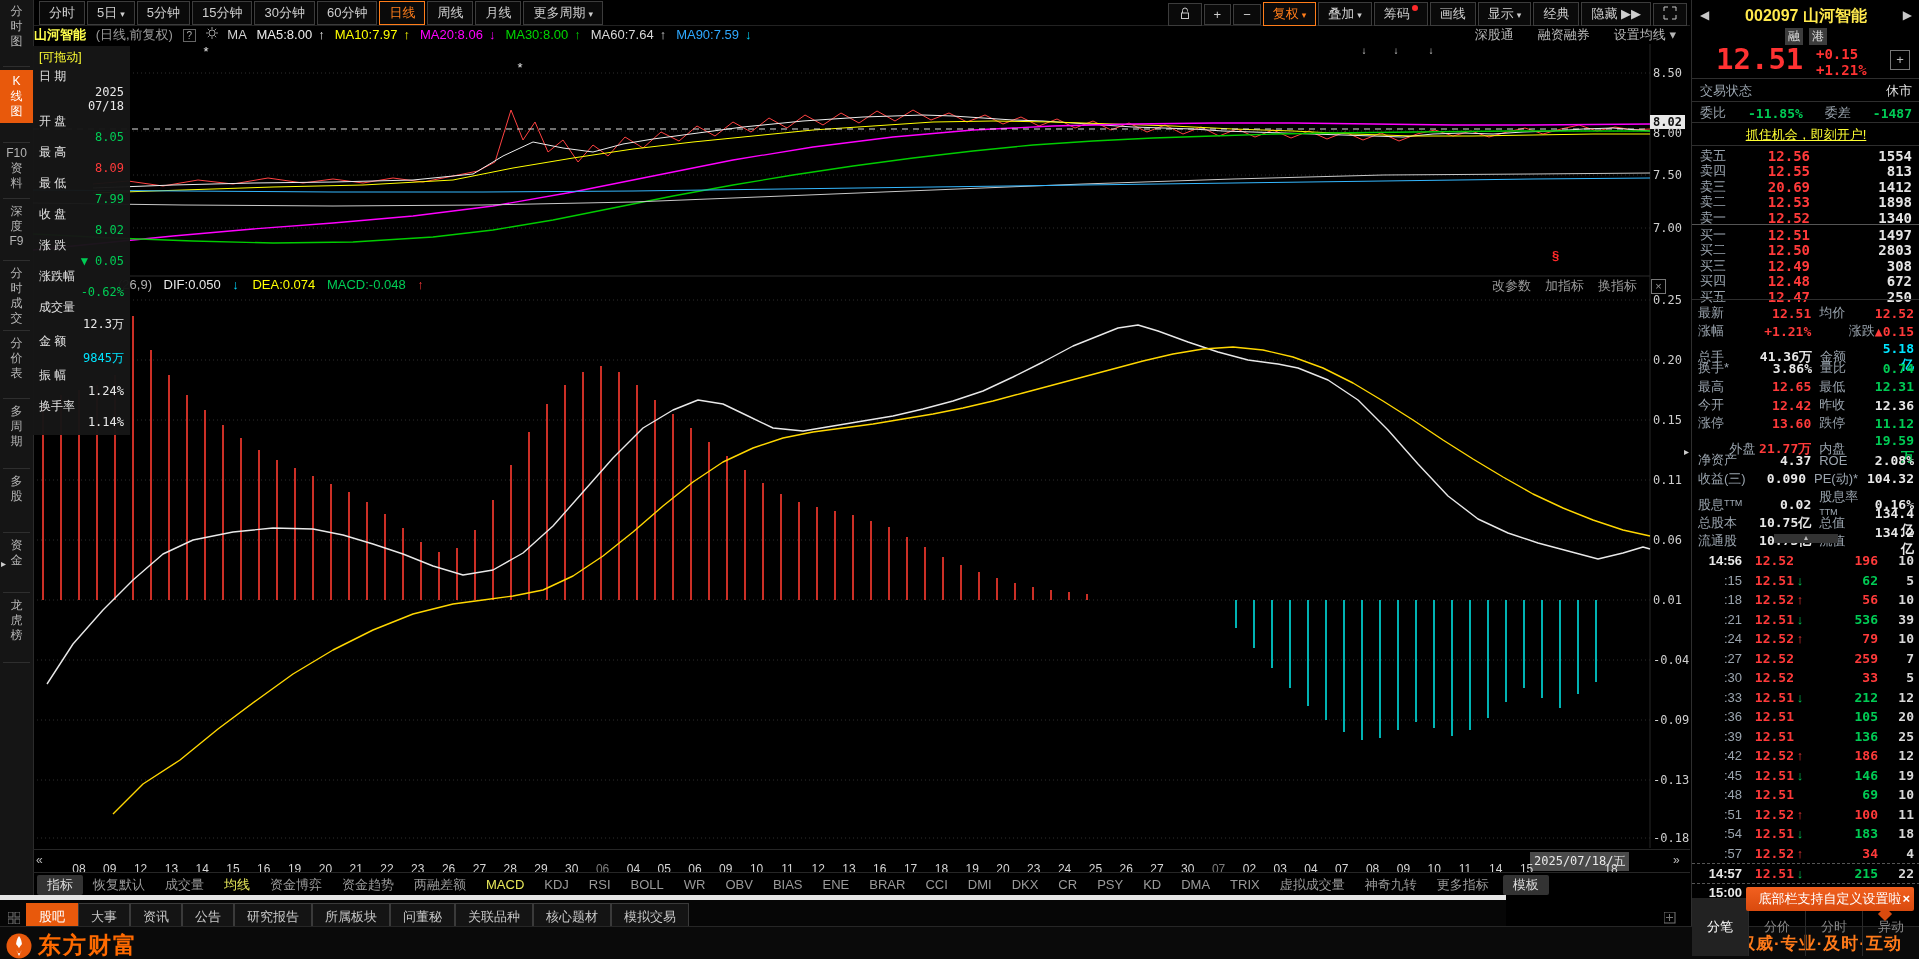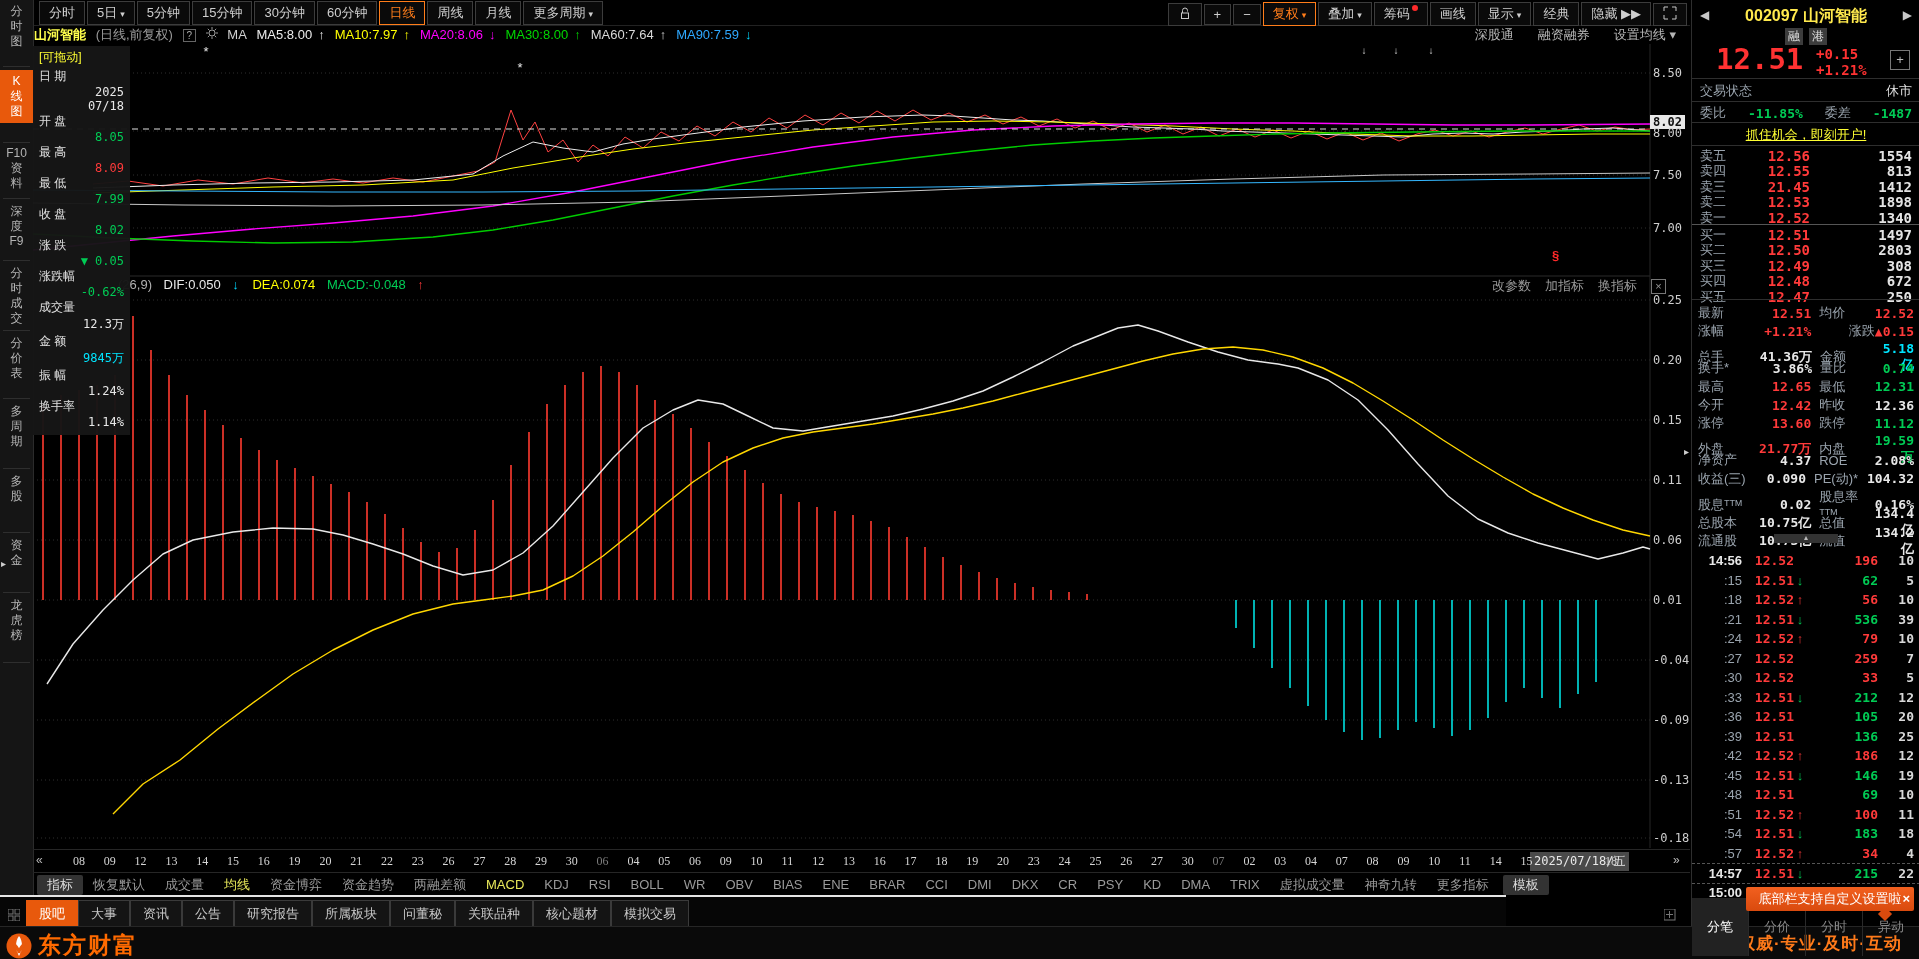--- a/index.html
+++ b/index.html
@@ -33,28 +33,28 @@
   #macd-controls{position:absolute;left:1478px;top:277px;font-size:13px;color:#9a9a9a;z-index:2;}
   #macd-controls span{margin-left:14px;cursor:pointer;}
   .xbox{display:inline-block;border:1px solid #777;color:#999;width:13px;height:13px;line-height:12px;text-align:center;font-size:11px;vertical-align:middle;}
   
   #tooltip{position:absolute;left:33px;top:46px;width:97px;background:rgba(22,22,22,.97);z-index:5;padding:3px 6px 6px 6px;box-sizing:border-box;font-size:12px;}
   #tooltip .tt-title{color:#ffff33;text-align:left;margin-bottom:2px;}
   #tooltip .tt-l{color:#e0e0e0;display:flex;justify-content:space-between;}
   #tooltip .tt-v{text-align:right;font-family:"DejaVu Sans Mono",monospace;}
   
   #xaxis{position:absolute;left:33px;top:849px;width:1657px;height:23px;border-top:1px solid #262626;color:#d6d6d6;font-size:12px;}
-  .xdate{position:absolute;top:4px;transform:translateX(-50%);font-family:Liberation Serif, serif;}
+  .xdate{position:absolute;top:12px;transform:translateX(-50%);font-family:Liberation Sans, sans-serif;}
   .xdate.muted{color:#7d7d7d;}
   #xcur{position:absolute;left:1497px;top:2px;background:#4a4a4a;color:#e8e8e8;padding:1px 4px;font-family:"DejaVu Sans Mono",monospace;}
   #indbar{position:absolute;left:33px;top:872px;width:1657px;height:23px;border-top:1px solid #262626;display:flex;align-items:center;font-size:13px;color:#9a9a9a;}
   #indbar .ind{padding:1px 10px;cursor:pointer;white-space:nowrap;}
   #indbar .ind.hl{color:#e8e85a;}
   #indbar .ind.box{background:#333;color:#ddd;margin-left:4px;border-radius:2px;}
-  #nav{position:absolute;left:0;top:895px;width:1506px;height:31px;background:#060606;border-top:2px solid #e5e5e5;}
+  #nav{position:absolute;left:0;top:895px;width:1506px;height:31px;background:#060606;border-top:5px solid #e5e5e5;}
   .nav-tab{position:relative;display:inline-block;margin-top:3px;padding:4px 12px;border:1px solid #3a3a3a;border-bottom:none;color:#c8c8c8;font-size:13px;cursor:pointer;background:#141414;}
   .nav-tab.active{background:#e8590c;border-color:#e8590c;color:#fff;}
   #footer{position:absolute;left:0;top:926px;width:1919px;height:33px;background:#0a0a0a;border-top:1px solid #262626;}
   #logo{position:absolute;left:6px;top:3px;display:flex;align-items:center;}
   #logo-text{color:#ff6a00;font-size:23px;font-weight:900;letter-spacing:2px;margin-left:6px;}
   #slogan{position:absolute;left:1738px;top:5px;color:#ff7a1a;font-size:17px;font-weight:bold;letter-spacing:1px;}
   
   #panel{position:absolute;left:1691px;top:0;width:228px;height:926px;background:#000;border-left:1px solid #2e2e2e;font-size:13px;}
   #p-title{position:absolute;left:0;top:6px;width:228px;text-align:center;color:#ffe94d;font-size:16px;font-weight:bold;}
   .p-arrow{position:absolute;top:8px;color:#c8c8c8;font-size:12px;cursor:pointer;}
@@ -465,21 +465,21 @@
           <span class="ob-price mono">12.56</span>
           <span class="ob-vol mono">1554</span>
         </div>
         <div class="ob-row" style="top: 163.4px;">
           <span class="ob-lab">卖四</span>
           <span class="ob-price mono">12.55</span>
           <span class="ob-vol mono">813</span>
         </div>
         <div class="ob-row" style="top: 178.8px;">
           <span class="ob-lab">卖三</span>
-          <span class="ob-price mono">21.45</span>
+          <span class="ob-price mono">20.69</span>
           <span class="ob-vol mono">1412</span>
         </div>
         <div class="ob-row" style="top: 194.2px;">
           <span class="ob-lab">卖二</span>
           <span class="ob-price mono">12.53</span>
           <span class="ob-vol mono">1898</span>
         </div>
         <div class="ob-row" style="top: 209.6px;">
           <span class="ob-lab">卖一</span>
           <span class="ob-price mono">12.52</span>
@@ -552,21 +552,21 @@
           <span class="st-l" style="width: 56px; margin-left: 8px;">昨收</span>
           <span class="st-v mono" style="flex: 1 1 0%; color: rgb(232, 232, 232);">12.36</span>
         </div>
         <div class="st-row" style="top: 414.4px;">
           <span class="st-l" style="width: 58px;">涨停</span>
           <span class="st-v mono" style="width: 56px; color: rgb(255, 58, 58);">13.60</span>
           <span class="st-l" style="width: 56px; margin-left: 8px;">跌停</span>
           <span class="st-v mono" style="flex: 1 1 0%; color: rgb(0, 204, 85);">11.12</span>
         </div>
         <div class="st-row" style="top: 432.8px;">
-          <span class="st-l" style="width: 58px;">外盘</span>
+          <span class="st-l" style="width: 58px; text-align: right;">外盘</span>
           <span class="st-v mono" style="width: 56px; color: rgb(255, 58, 58);">21.77万</span>
           <span class="st-l" style="width: 56px; margin-left: 8px;">内盘</span>
           <span class="st-v mono" style="flex: 1 1 0%; color: rgb(0, 204, 85);">19.59万</span>
         </div>
         <div class="st-row" style="top: 451.2px;">
           <span class="st-l" style="width: 58px;">净资产</span>
           <span class="st-v mono" style="width: 56px; color: rgb(232, 232, 232);">4.37</span>
           <span class="st-l" style="width: 56px; margin-left: 8px;">ROE</span>
           <span class="st-v mono" style="flex: 1 1 0%; color: rgb(232, 232, 232);">2.08%</span>
         </div>

